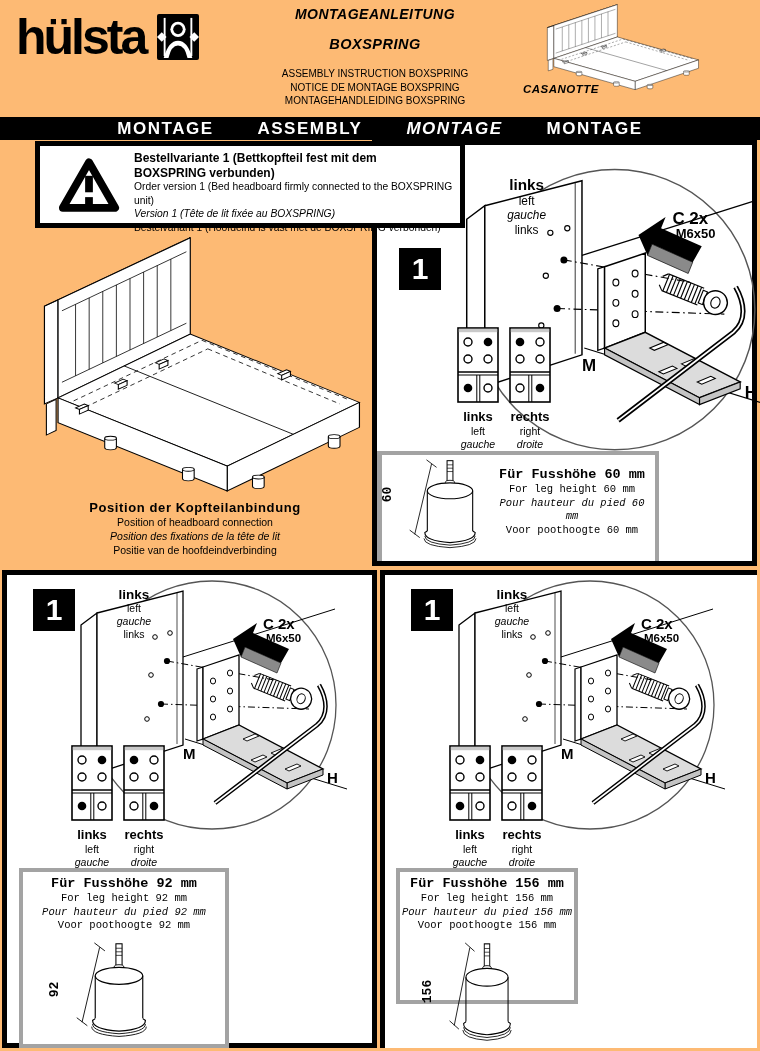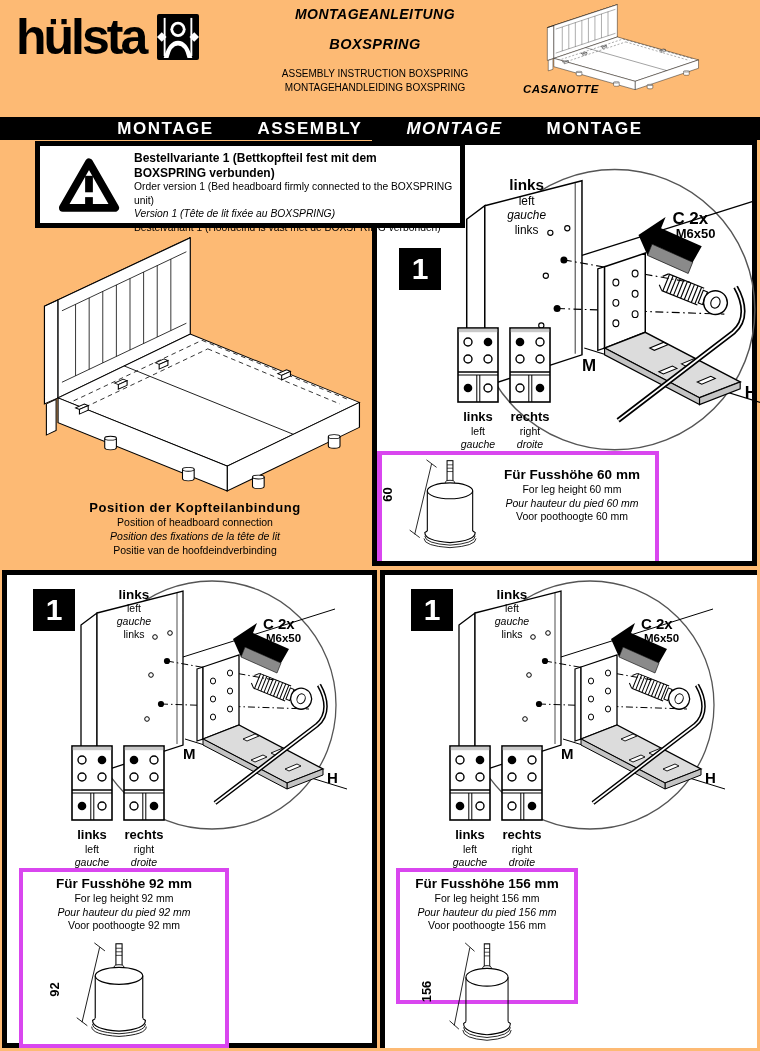--- a/index.html
+++ b/index.html
@@ -58,21 +58,21 @@
   .panel-tr .plates-group{left:80px;top:182px;}
   .panel-bl .plates-group,.panel-br .plates-group{left:64px;top:170px;}
   .plate1{position:absolute;left:0;top:0;}
   .plate2{position:absolute;left:52px;top:0;}
   .pcol{position:absolute;top:82px;width:70px;text-align:center;}
   .pcol1{left:-14px;} .pcol2{left:38px;}
   .pcol .h{display:block;font-size:13px;font-weight:bold;line-height:16px;}
   .pcol span{display:block;font-size:10.5px;line-height:12.5px;}
 
   
-  .legbox{position:absolute;background:#fff;border:4px solid #d946ef;box-sizing:border-box;z-index:5;}
+  .legbox{position:absolute;background:#fff;border:4px solid #a3a3a3;box-sizing:border-box;z-index:5;font-family:Liberation Mono, monospace;}
   .legbox-60{left:0px;bottom:0px;width:282px;height:110px;border-left-width:5px;border-bottom:none;}
   .legbox-92{left:19px;top:868px;width:210px;height:180px;}
   .legbox-156{left:396px;top:868px;width:182px;height:136px;}
   .legbox .title{font-size:13.5px;font-weight:bold;line-height:16px;}
   .legbox .s{font-size:10.5px;line-height:13.5px;}
   .dim{position:absolute;font-size:13px;font-weight:bold;transform:rotate(-90deg);}
 
   
   .bed-caption{position:absolute;left:30px;top:500px;width:330px;text-align:center;}
   .bed-caption .t{font-size:13px;font-weight:bold;letter-spacing:.6px;line-height:16px;}
@@ -280,20 +280,21 @@
       <polygon points="0,24 5,19 10,24 5,29" fill="#fff"></polygon>
       <polygon points="34,24 39,19 44,24 39,29" fill="#fff"></polygon>
     </svg>
   </div>
 
   <div class="title-block">
     <div class="doc-title">MONTAGEANLEITUNG</div>
     <div class="doc-sub">BOXSPRING</div>
     <div class="doc-langs">
       <div>ASSEMBLY INSTRUCTION BOXSPRING</div>
+      <div>NOTICE DE MONTAGE BOXSPRING</div>
       <div>MONTAGEHANDLEIDING BOXSPRING</div>
     </div>
   </div>
 
   <svg class="abs" style="left:538px;top:2px;" width="168" height="90" viewBox="0 0 360 345" preserveAspectRatio="none">
     <use href="#bed"></use>
   </svg>
   <div class="product-name">CASANOTTE</div>
 
   <div class="bar">

